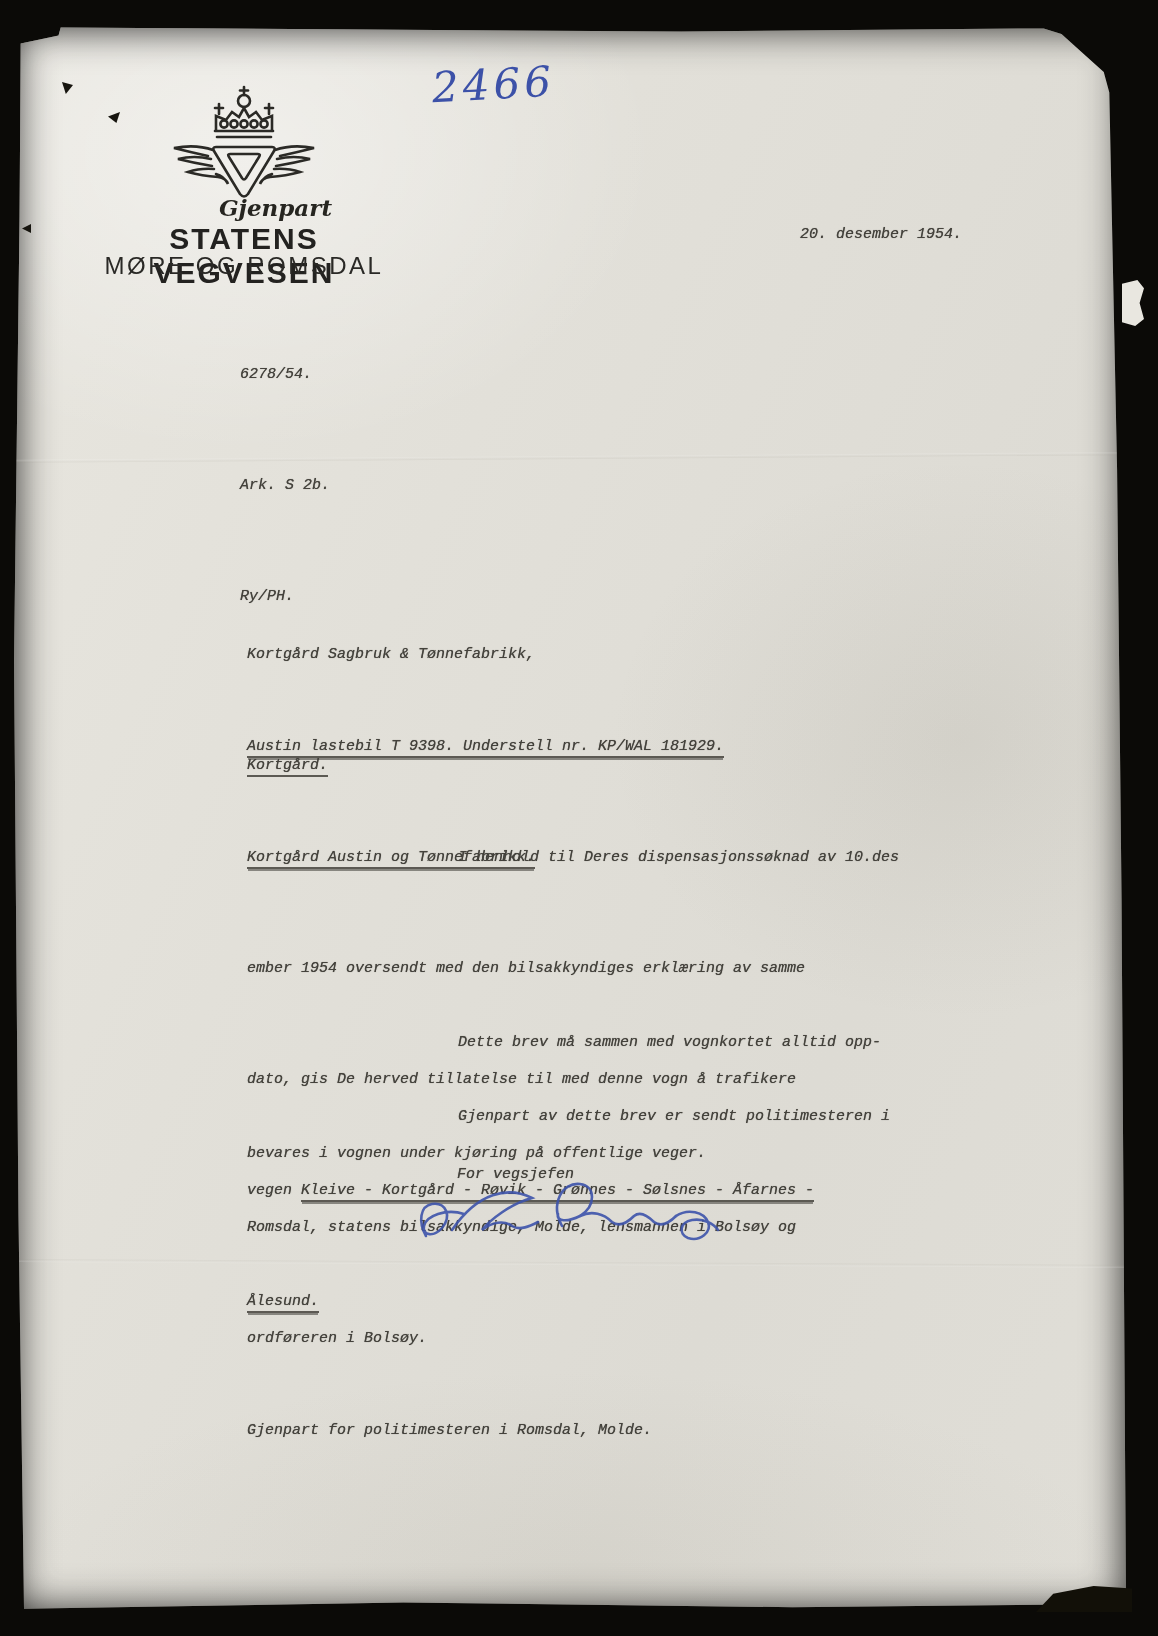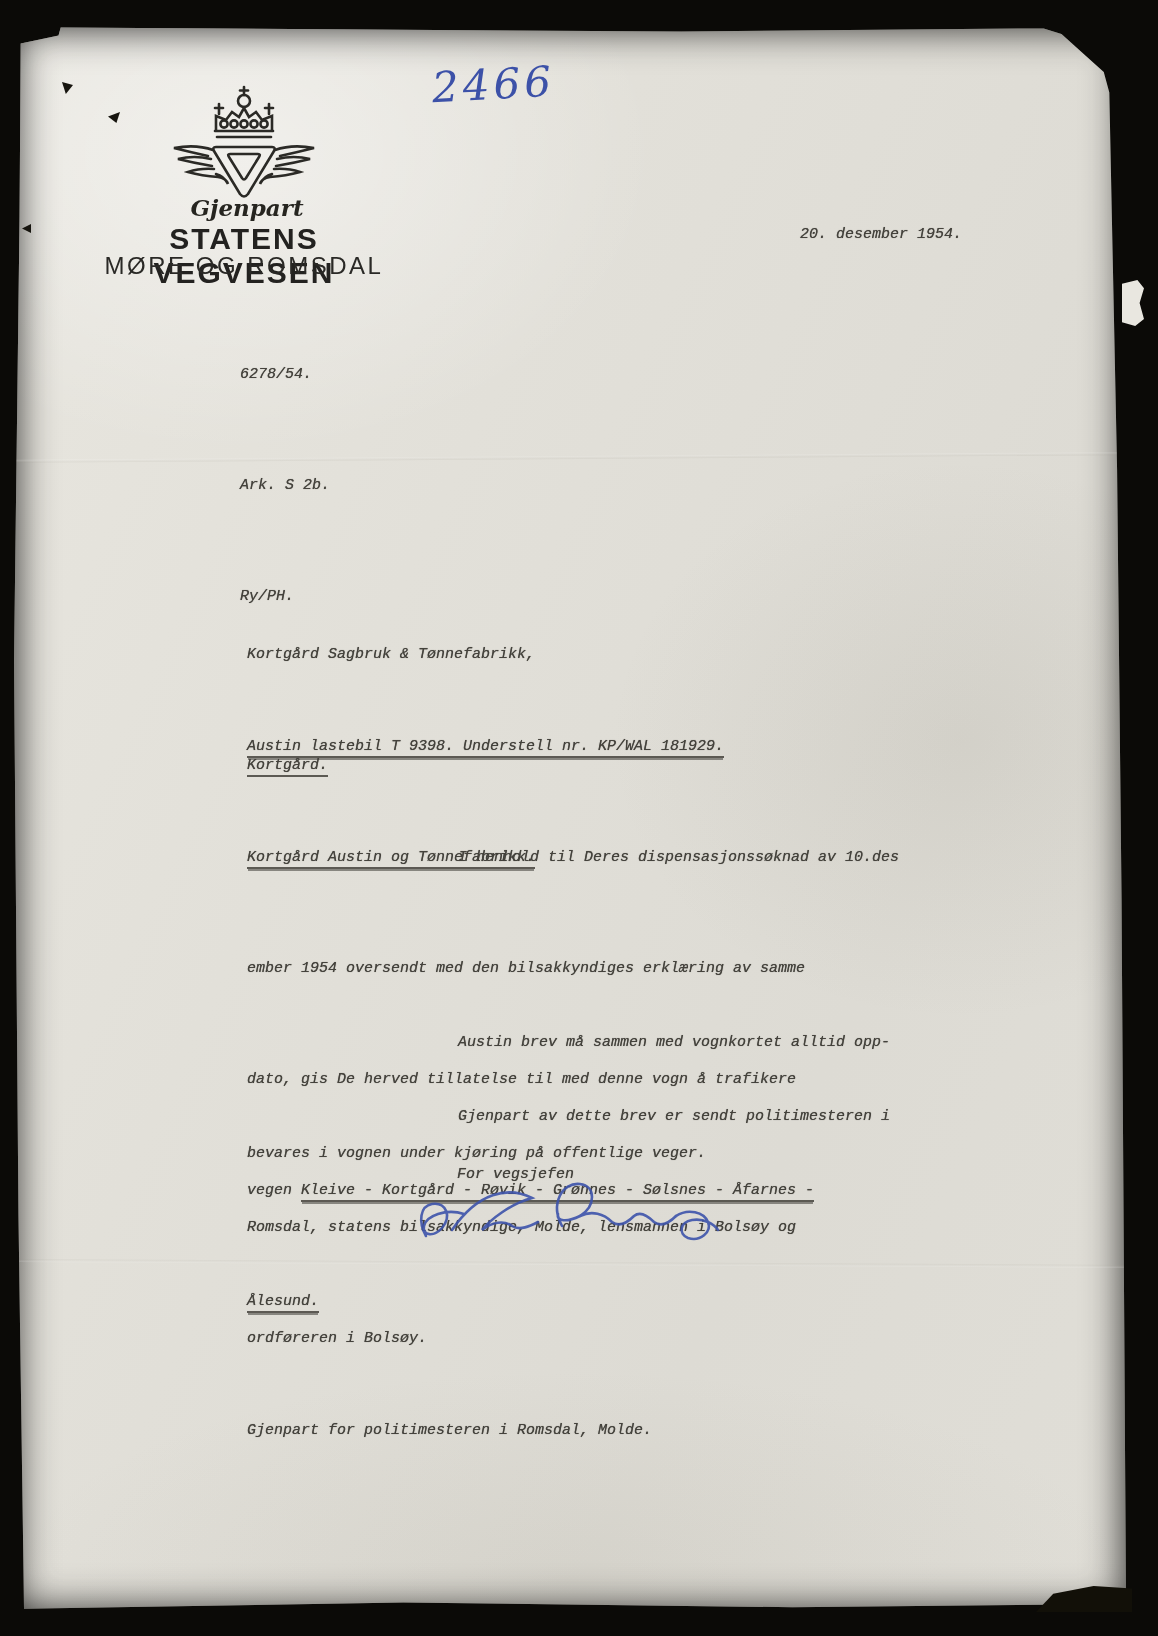--- a/index.html
+++ b/index.html
@@ -29,21 +29,21 @@
   .crease.c2{left:0;top:1236px;width:100%;height:3px;
     background:linear-gradient(180deg,rgba(120,115,100,.15),rgba(255,255,255,.3));transform:rotate(.3deg);}
   .mark{position:absolute;background:#17150f;}
   .tab{position:absolute;left:1122px;top:280px;width:22px;height:46px;background:#e9e7e0;
     clip-path:polygon(0 8%,70% 0,100% 18%,80% 50%,100% 85%,60% 100%,0 92%);}
   .curl{position:absolute;left:1036px;top:1586px;width:96px;height:26px;background:#121008;
     clip-path:polygon(0 100%,18% 30%,60% 0,100% 10%,100% 100%);}
 
   
   .logo{position:absolute;left:152px;top:58px;}
-  .copyLabel{position:absolute;left:148px;top:168px;width:170px;text-align:center;
+  .copyLabel{position:absolute;left:148px;top:168px;width:170px;text-align:right;
     font-family:"DejaVu Serif", serif;font-style:italic;font-weight:bold;font-size:23px;color:#262520;}
   .orgName{position:absolute;left:60px;top:196px;width:340px;text-align:center;
     font-family:"Liberation Sans", sans-serif;font-weight:bold;font-size:30px;letter-spacing:2px;color:#232220;}
   .orgRegion{position:absolute;left:60px;top:226px;width:340px;text-align:center;
     font-family:"Liberation Sans", sans-serif;font-weight:normal;font-size:24px;letter-spacing:2.5px;color:#2a2926;}
   .handNum{position:absolute;left:418px;top:34px;
     font-family:"DejaVu Serif", serif;font-style:italic;font-size:42px;color:#3c51a8;
     transform:rotate(-3deg);letter-spacing:4px;}
 
   
@@ -133,21 +133,21 @@
 
   <div class="tw body1">
     <div class="ind">I henhold til Deres dispensasjonssøknad av 10.des</div>
     <div>ember 1954 oversendt med den bilsakkyndiges erklæring av samme</div>
     <div>dato, gis De herved tillatelse til med denne vogn å trafikere</div>
     <div><span>vegen </span><span class="ul ul2">Kleive - Kortgård - Røvik - Grønnes - Sølsnes - Åfarnes -</span></div>
     <div><span class="ul ul2">Ålesund.</span></div>
   </div>
 
   <div class="tw body2">
-    <div class="ind">Austin brev må sammen med vognkortet alltid opp-</div>
+    <div class="ind">Dette brev må sammen med vognkortet alltid opp-</div>
     <div>bevares i vognen under kjøring på offentlige veger.</div>
   </div>
 
   <div class="tw body3">
     <div class="ind">Gjenpart av dette brev er sendt politimesteren i</div>
     <div>Romsdal, statens bilsakkyndige, Molde, lensmannen i Bolsøy og</div>
     <div>ordføreren i Bolsøy.</div>
   </div>
 
   <div class="tw sigrole">For vegsjefen</div>

